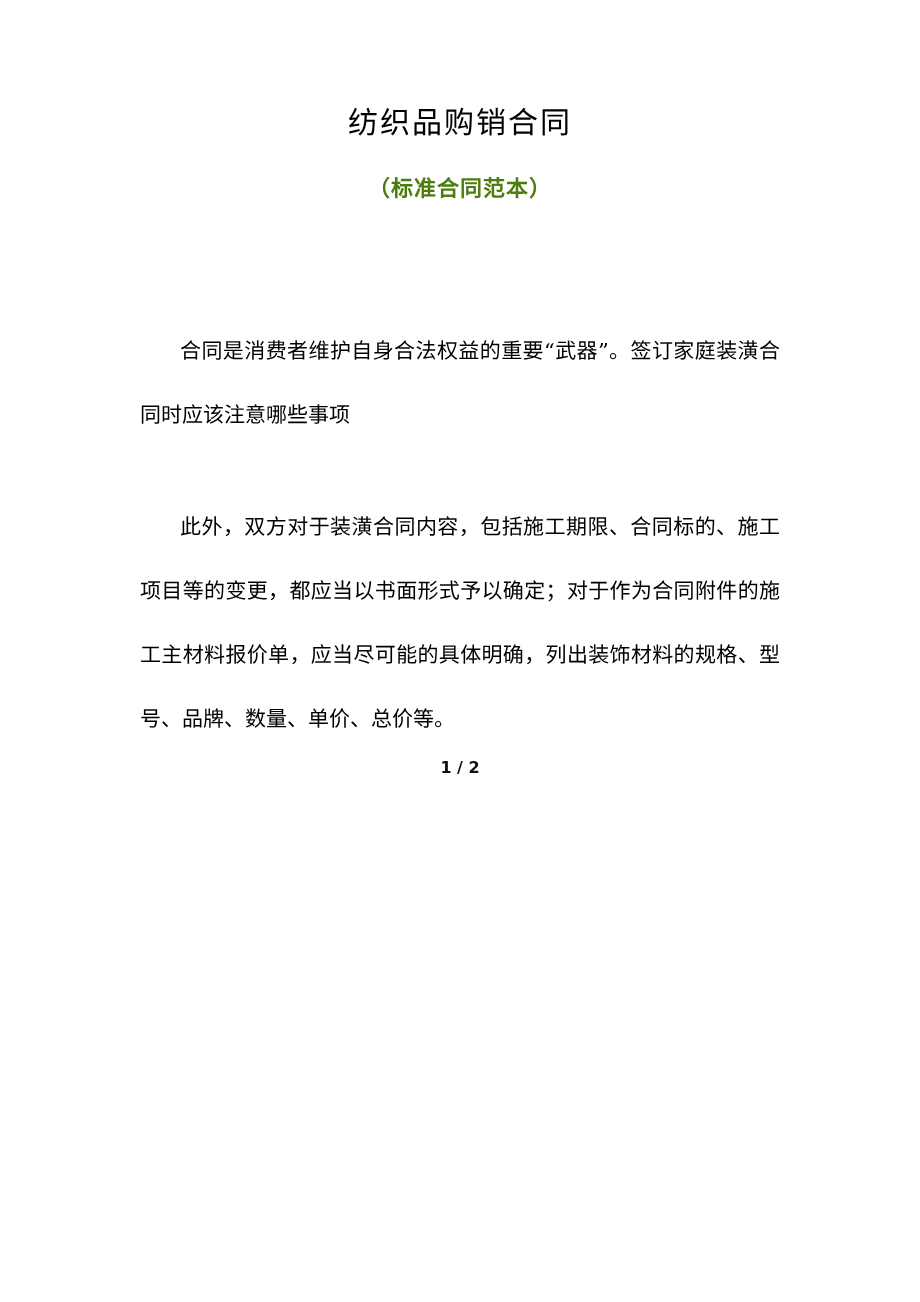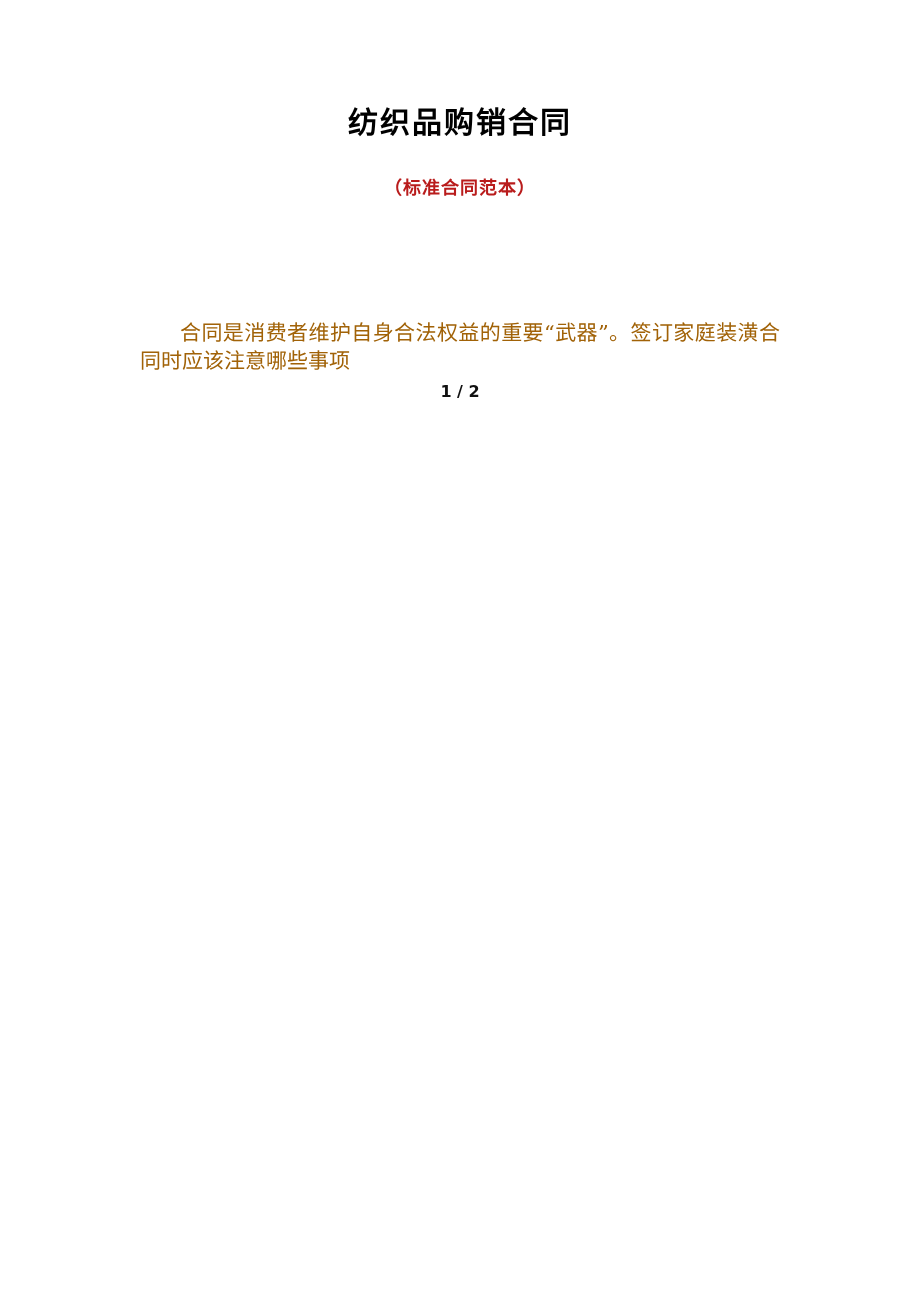--- a/index.html
+++ b/index.html
@@ -19,48 +19,48 @@
     width: 920px;
     height: 1302px;
     background: #ffffff;
     overflow: hidden;
   }
   .doc-title {
     margin: 0;
     padding-top: 104px;
     text-align: center;
     font-family: "DejaVu Sans", "Liberation Sans", sans-serif;
-    font-weight: 700;
+    font-weight: 400;
     font-size: 30px;
     line-height: 38px;
     letter-spacing: 2px;
     color: #000000;
   }
   .doc-subtitle {
     margin: 32px 0 0 0;
     text-align: center;
     font-family: "DejaVu Serif", "Liberation Serif", serif;
     font-weight: 700;
-    font-size: 18px;
+    font-size: 22px;
     line-height: 28px;
     letter-spacing: 1px;
-    color: #b91c1c;
+    color: #4d7c0f;
   }
   .doc-body {
     width: 640px;
     margin: 117px auto 0 auto;
   }
   .doc-body p {
     margin: 0 0 48px 0;
     font-size: 21px;
-    line-height: 28px;
+    line-height: 64px;
     text-align: justify;
     text-justify: inter-ideograph;
     text-indent: 40px;
-    color: #a16207;
+    color: #000000;
   }
   .doc-body p:last-child {
     margin-bottom: 0;
   }
   .page-footer {
     margin-top: 7px;
     text-align: center;
     font-family: "DejaVu Sans", "Liberation Sans", sans-serif;
     font-weight: 700;
     font-size: 16px;
@@ -72,17 +72,18 @@
 <body>
 
 <div class="page">
 
   <h1 class="doc-title">纺织品购销合同</h1>
 
   <h2 class="doc-subtitle">（标准合同范本）</h2>
 
   <div class="doc-body">
     <p>合同是消费者维护自身合法权益的重要“武器”。签订家庭装潢合同时应该注意哪些事项</p>
+    <p>此外，双方对于装潢合同内容，包括施工期限、合同标的、施工项目等的变更，都应当以书面形式予以确定；对于作为合同附件的施工主材料报价单，应当尽可能的具体明确，列出装饰材料的规格、型号、品牌、数量、单价、总价等。</p>
   </div>
 
   <div class="page-footer">1 / 2</div>
 
 </div>
 
 </body></html>

